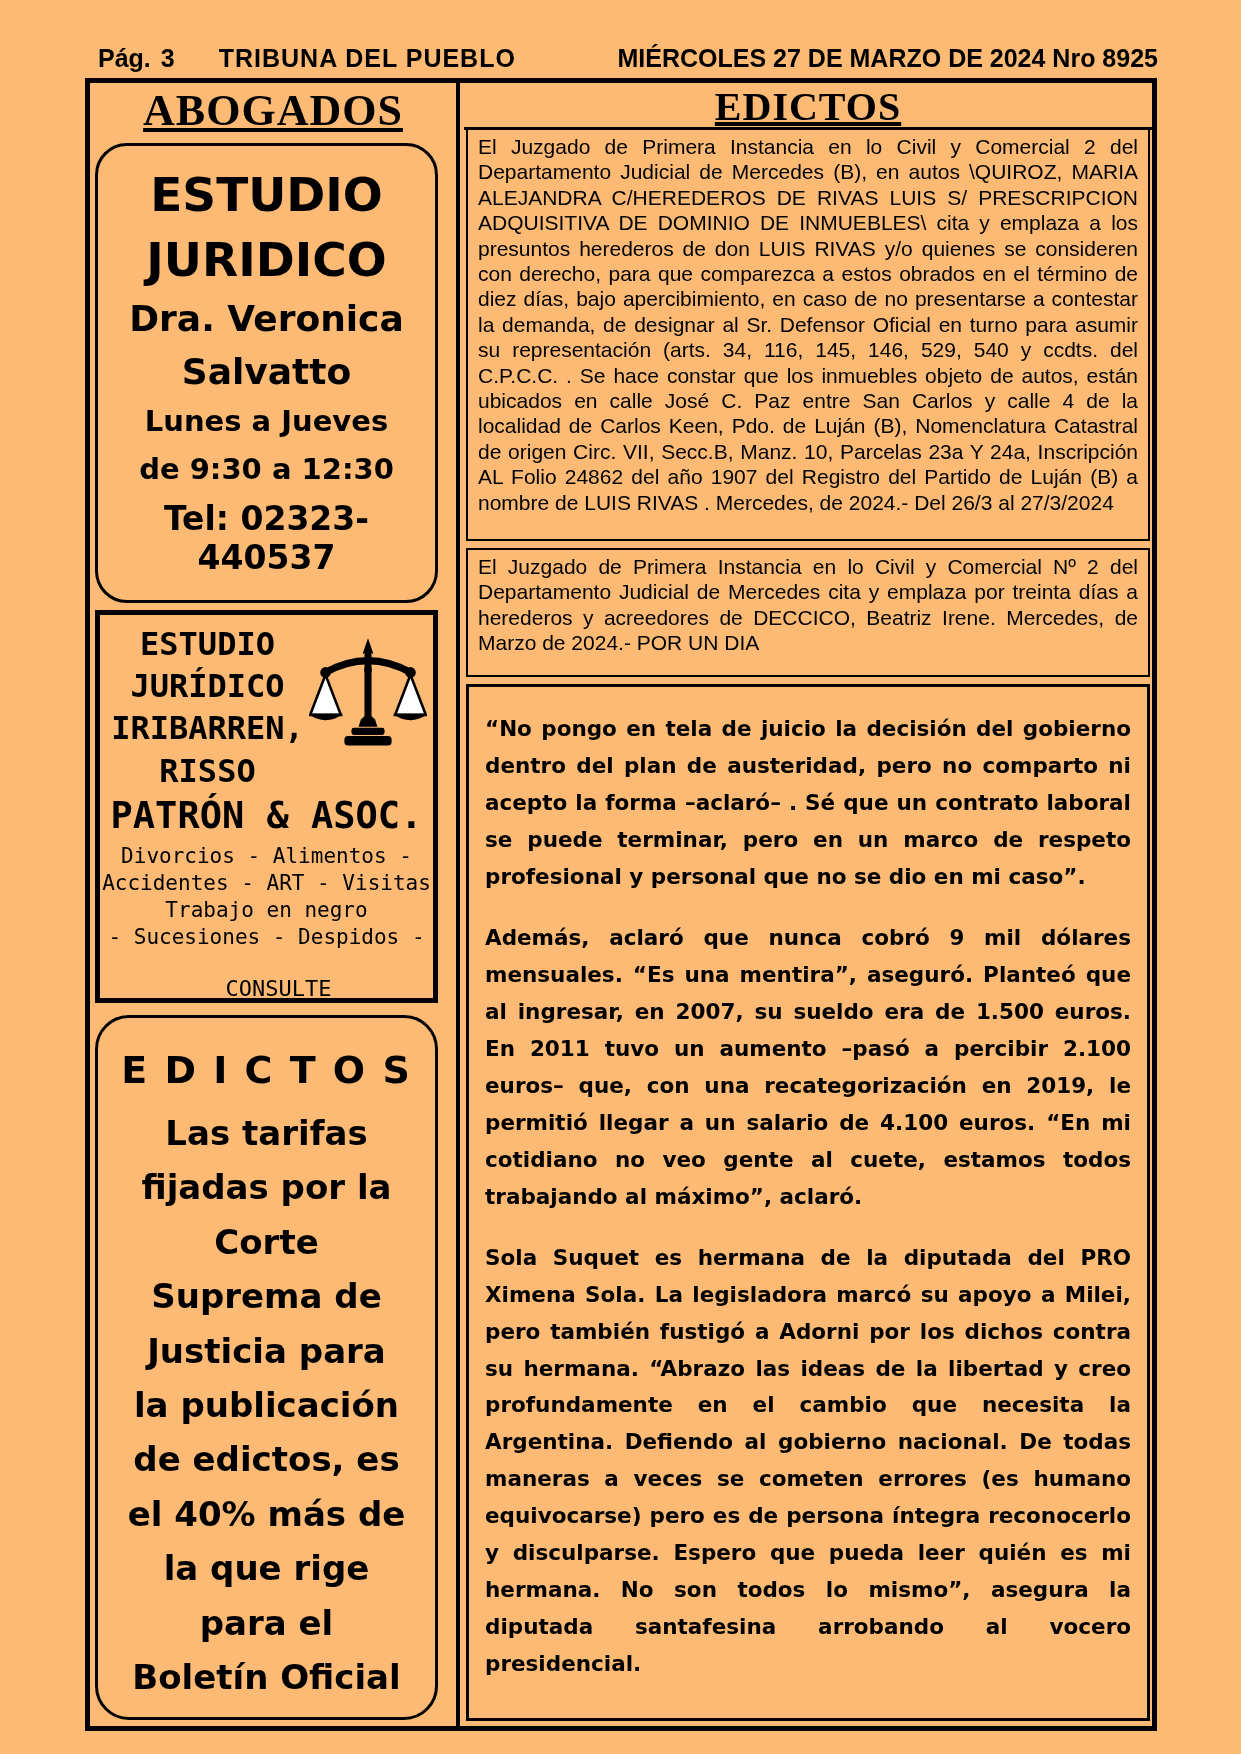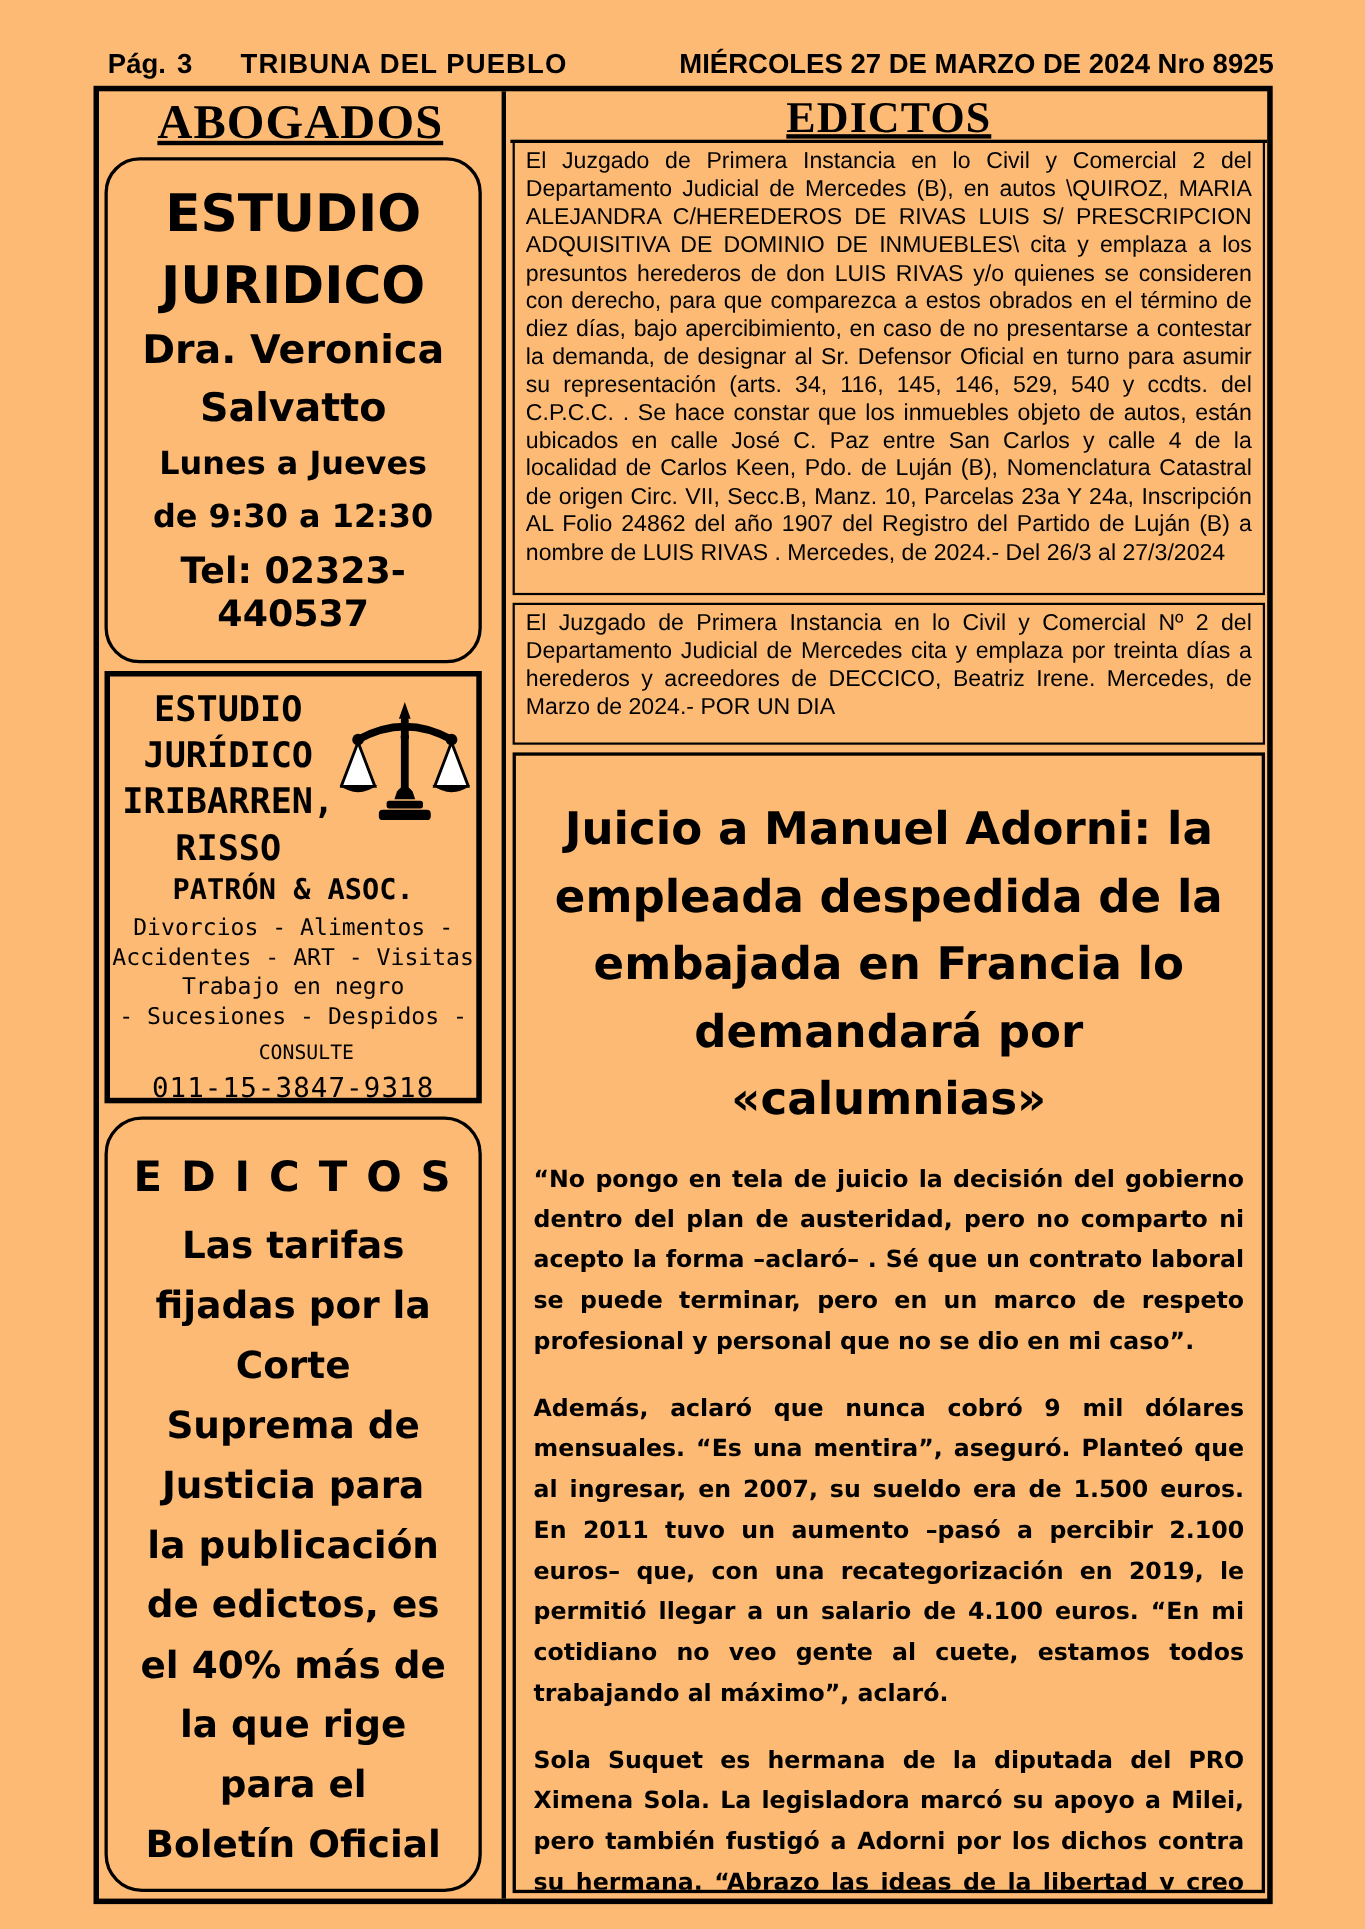--- a/index.html
+++ b/index.html
@@ -37,23 +37,23 @@
   .box-salvatto .sched{font-size:29px;font-weight:bold;}
   .box-salvatto .addr{font-size:33px;font-weight:bold;}
   .box-salvatto .tel{font-size:33px;font-weight:bold;}
 
   .box-iribarren{position:absolute;top:527px;left:5px;width:343px;height:393px;
       border:5px solid #000;box-sizing:border-box;overflow:hidden;
       font-family:"DejaVu Sans Mono",monospace;text-align:center;padding-top:8px;}
   .firm-row{display:flex;align-items:flex-start;justify-content:space-between;padding:0 6px;}
   .firm-lines{flex:1 1 auto;font-weight:bold;font-size:32px;line-height:1.32;text-align:center;}
   .scales{width:118px;height:138px;flex:0 0 auto;margin-top:4px;}
-  .firm-wide{font-weight:bold;font-size:26px;margin-top:2px;}
+  .firm-wide{font-weight:bold;font-size:37px;margin-top:2px;}
   .services{font-size:21px;line-height:1.28;margin-top:6px;}
-  .consulte{font-size:18px;margin-top:10px;padding-left:24px;}
+  .consulte{font-size:22px;margin-top:26px;padding-left:24px;}
   .iri-phone{font-size:25px;letter-spacing:1px;margin-top:6px;}
 
   .box-edictos-left{position:absolute;top:932px;left:5px;width:343px;height:705px;
       border:3px solid #000;border-radius:34px;box-sizing:border-box;overflow:hidden;
       text-align:center;}
   .edictos-left-title{font-family:"DejaVu Sans",sans-serif;font-weight:800;
       font-size:38px;margin-top:30px;letter-spacing:2px;}
   .edictos-left-body{font-family:"DejaVu Sans",sans-serif;font-weight:bold;
       font-size:34px;line-height:1.6;margin-top:14px;padding:0 28px;}
 
@@ -158,21 +158,20 @@
 
       <div class="notice notice-1">
         <span>El Juzgado de Primera Instancia en lo Civil y Comercial 2 del Departamento Judicial de Mercedes (B), en autos \QUIROZ, MARIA ALEJANDRA C/HEREDEROS DE RIVAS LUIS S/ PRESCRIPCION ADQUISITIVA DE DOMINIO DE INMUEBLES\ cita y emplaza a los presuntos herederos de don LUIS RIVAS y/o quienes se consideren con derecho, para que comparezca a estos obrados en el término de diez días, bajo apercibimiento, en caso de no presentarse a contestar la demanda, de designar al Sr. Defensor Oficial en turno para asumir su representación (arts. 34, 116, 145, 146, 529, 540 y ccdts. del C.P.C.C. . Se hace constar que los inmuebles objeto de autos, están ubicados en calle José C. Paz entre San Carlos y calle 4 de la localidad de Carlos Keen, Pdo. de Luján (B), Nomenclatura Catastral de origen Circ. VII, Secc.B, Manz. 10, Parcelas 23a Y 24a, Inscripción AL Folio 24862 del año 1907 del Registro del Partido de Luján (B) a nombre de LUIS RIVAS . Mercedes, de 2024.- Del 26/3 al 27/3/2024</span>
       </div>
 
       <div class="notice notice-2">
         <span>El Juzgado de Primera Instancia en lo Civil y Comercial Nº 2 del Departamento Judicial de Mercedes cita y emplaza por treinta días a herederos y acreedores de DECCICO, Beatriz Irene. Mercedes, de Marzo de 2024.- POR UN DIA</span>
       </div>
 
       <div class="article">
-        <div class="headline">Juicio a Manuel Adorni: la empleada despedida de la embajada en Francia lo demandará por «calumnias»</div>
         <div class="article-body">
           <p class="article-p">“No pongo en tela de juicio la decisión del gobierno dentro del plan de austeridad, pero no comparto ni acepto la forma –aclaró– . Sé que un contrato laboral se puede terminar, pero en un marco de respeto profesional y personal que no se dio en mi caso”.</p>
           <p class="article-p">Además, aclaró que nunca cobró 9 mil dólares mensuales. “Es una mentira”, aseguró. Planteó que al ingresar, en 2007, su sueldo era de 1.500 euros. En 2011 tuvo un aumento –pasó a percibir 2.100 euros– que, con una recategorización en 2019, le permitió llegar a un salario de 4.100 euros. “En mi cotidiano no veo gente al cuete, estamos todos trabajando al máximo”, aclaró.</p>
           <p class="article-p">Sola Suquet es hermana de la diputada del PRO Ximena Sola. La legisladora marcó su apoyo a Milei, pero también fustigó a Adorni por los dichos contra su hermana. “Abrazo las ideas de la libertad y creo profundamente en el cambio que necesita la Argentina. Defiendo al gobierno nacional. De todas maneras a veces se cometen errores (es humano equivocarse) pero es de persona íntegra reconocerlo y disculparse. Espero que pueda leer quién es mi hermana. No son todos lo mismo”, asegura la diputada santafesina arrobando al vocero presidencial.</p>
         </div>
       </div>
     </div>
 
   </div>
 </div>

